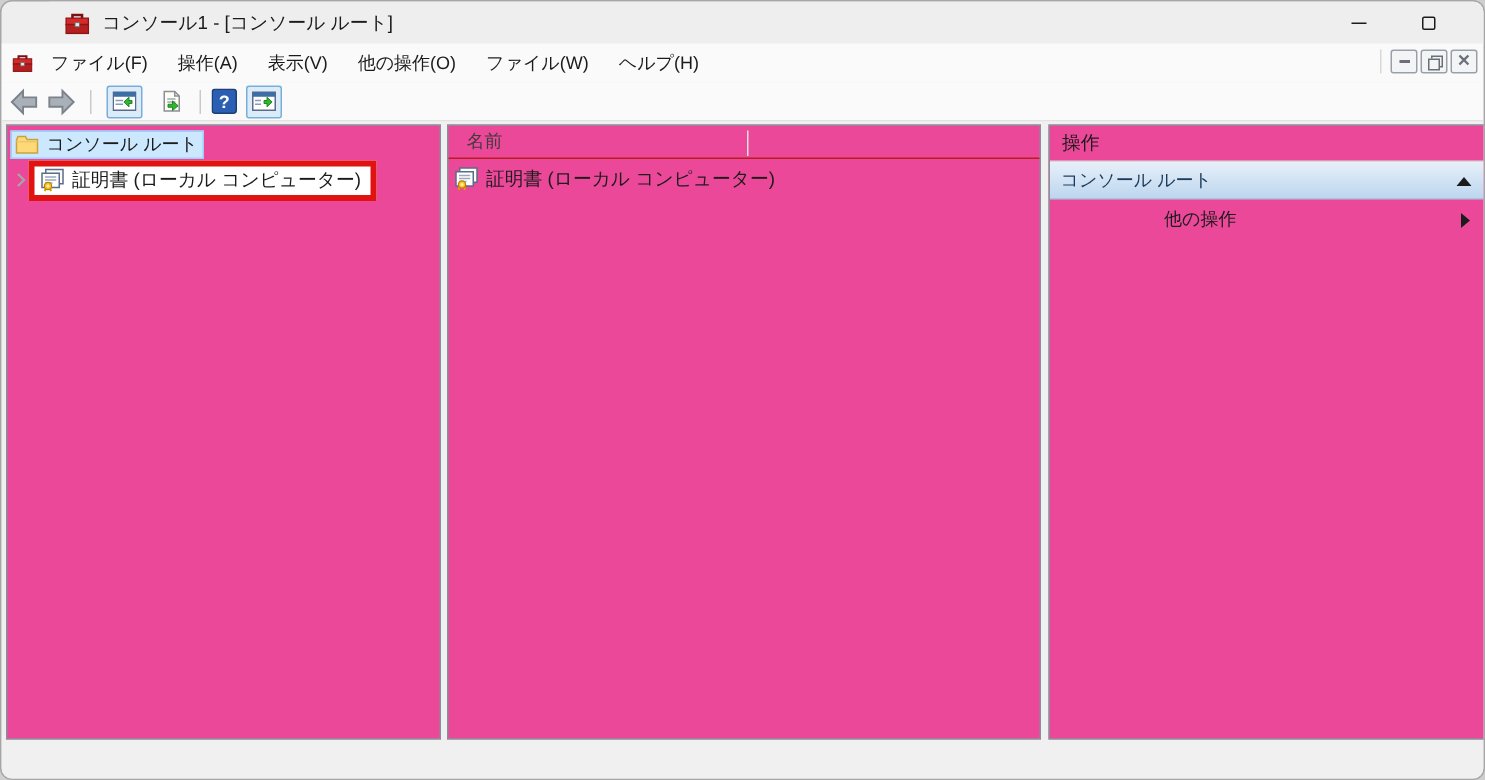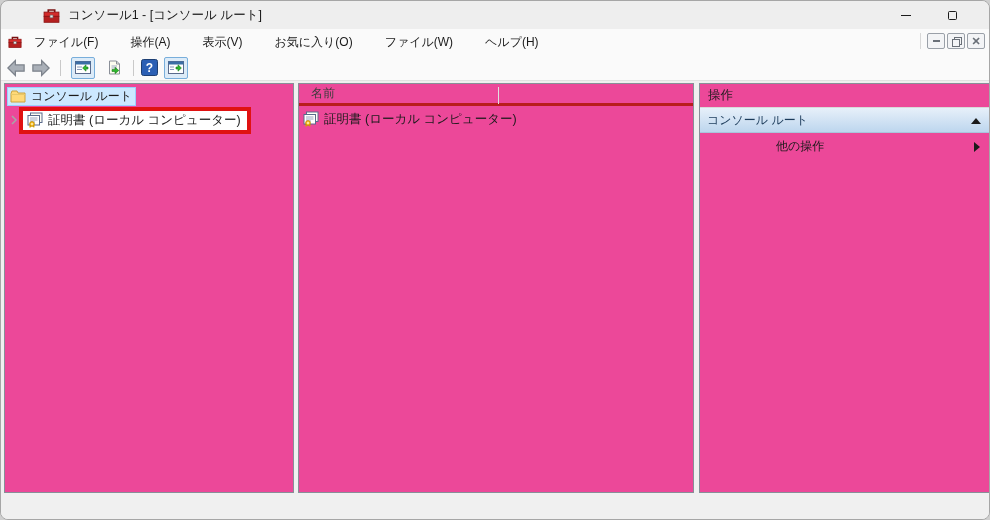--- a/index.html
+++ b/index.html
@@ -13,21 +13,21 @@
   .titlebar .appicon { width:17px; height:17px; margin-left:10px; }
   .titlebar .title { margin-left:8px; font-size:12.5px; color:#1b1b1b; }
   .caption-btns { position:absolute; right:0; top:0; height:28px; display:flex; }
   .cap-btn { width:46px; height:28px; display:flex; align-items:center; justify-content:center; color:#1b1b1b; }
   .glyph-min { width:10px; height:1px; background:#1b1b1b; }
   .glyph-max { width:9px; height:9px; border:1px solid #1b1b1b; border-radius:1.5px; }
   .glyph-close { font-size:13px; line-height:1; color:#1b1b1b; }
   
   .menubar { position:absolute; left:0; top:28px; width:100%; height:26px; background:#fafafa; display:flex; align-items:center; }
   .menubar .appicon { width:14px; height:14px; margin-left:7px; }
-  .menu-items { display:flex; margin-left:10px; gap:28px; }
+  .menu-items { display:flex; margin-left:10px; gap:16px; }
   .menu-item { font-size:12px; color:#1b1b1b; padding:3px 2px; }
   .mdi-btns { position:absolute; right:4px; top:4px; display:flex; gap:2px; align-items:center; border-left:1px solid #d8d8d8; padding-left:6px; }
   .mdi-btn { width:18px; height:16px; border:1px solid #9aa0a8; background:#f3f4f6; border-radius:2px; display:flex; align-items:center; justify-content:center; color:#6a7078; }
   .mdi-min { width:7px; height:2px; background:#6a7078; }
   .mdi-restore { position:relative; width:8px; height:8px; }
   .mdi-restore::before { content:""; position:absolute; left:2px; top:0; width:6px; height:6px; border:1px solid #6a7078; background:#f3f4f6; }
   .mdi-restore::after { content:""; position:absolute; left:0; top:2px; width:6px; height:6px; border:1px solid #6a7078; background:#f3f4f6; }
   .mdi-x { font-size:11px; font-weight:bold; line-height:1; }
   
   .toolbar { position:absolute; left:0; top:54px; width:100%; height:26px; background:#fafafa; border-bottom:1px solid #e2e2e2; display:flex; align-items:center; }
@@ -41,21 +41,21 @@
   .pane-list  { left:297px; width:396px; }
   .pane-act   { left:698px; width:295px; }
   
   .tree-root-row { position:absolute; left:2px; top:3px; height:19px; display:flex; align-items:center; background:#cce8ff; border:1px solid #99d1ff; padding:0 3px 0 2px; }
   .tree-root-row .lbl { font-size:12px; color:#1b1b1b; margin-left:5px; white-space:nowrap; }
   .tree-child-row { position:absolute; left:0; top:22px; height:28px; display:flex; align-items:center; }
   .tree-chevron { width:12px; height:12px; margin-left:3px; }
   .red-box { display:flex; align-items:center; border:4px solid #e01212; height:27px; padding:0 6px 0 4px; margin-left:-1px; background:#ffffff; }
   .red-box .lbl { font-size:12.5px; color:#1b1b1b; margin-left:5px; white-space:nowrap; }
   
-  .list-header { position:absolute; left:0; top:0; width:100%; height:22px; border-bottom:3px solid #b91c1c; display:flex; align-items:center; }
+  .list-header { position:absolute; left:0; top:0; width:100%; height:22px; border-bottom:1px solid #b91c1c; display:flex; align-items:center; }
   .list-header .col-lbl { font-size:12px; color:#3c3c3c; margin-left:12px; }
   .col-sep { position:absolute; left:199px; top:3px; width:1px; height:17px; background:#e0e0e0; }
   .list-row { position:absolute; left:0; top:25px; height:20px; display:flex; align-items:center; }
   .list-row .lbl { font-size:12.5px; color:#1b1b1b; margin-left:5px; white-space:nowrap; }
   .list-row .ico { margin-left:4px; }
   
   .act-title { height:24px; border-bottom:1px solid #d9d9d9; display:flex; align-items:center; }
   .act-title .lbl { font-size:12.5px; color:#1b1b1b; margin-left:8px; }
   .act-section { height:25px; background:linear-gradient(#e7f0fa,#bdd6ee); border-bottom:1px solid #a9c4dd; display:flex; align-items:center; position:relative; }
   .act-section .lbl { font-size:12px; color:#1c3b5a; margin-left:7px; }
@@ -142,21 +142,21 @@
   </div>
 
   <div class="menubar">
     <svg class="appicon" viewBox="0 0 16 16">
         <use href="#toolbox"></use>
       </svg>
     <div class="menu-items">
       <span class="menu-item">ファイル(F)</span>
       <span class="menu-item">操作(A)</span>
       <span class="menu-item">表示(V)</span>
-      <span class="menu-item">お気に入り(O)</span>
+      <span class="menu-item">他の操作(O)</span>
       <span class="menu-item">ファイル(W)</span>
       <span class="menu-item">ヘルプ(H)</span>
     </div>
     <div class="mdi-btns">
       <div class="mdi-btn">
           <div class="mdi-min"></div>
         </div>
       <div class="mdi-btn">
           <div class="mdi-restore"></div>
         </div>

